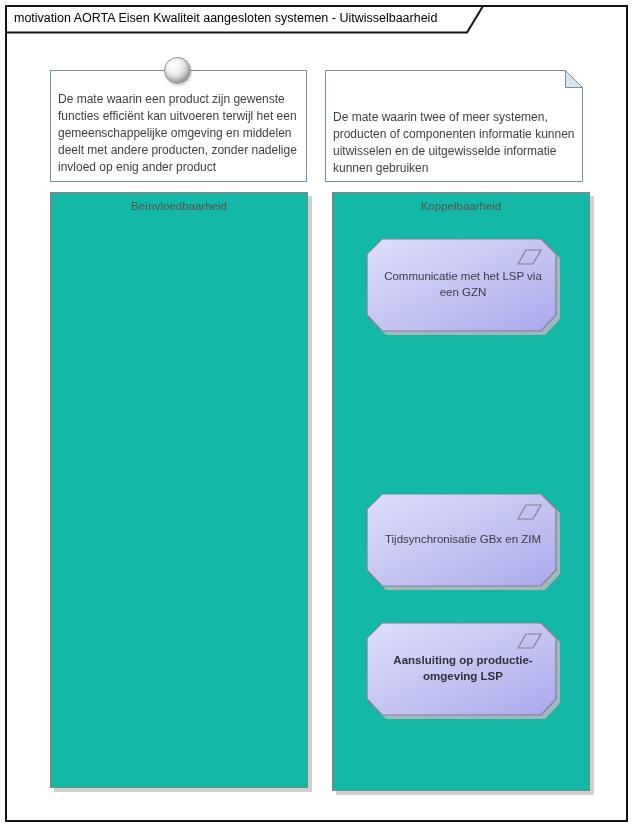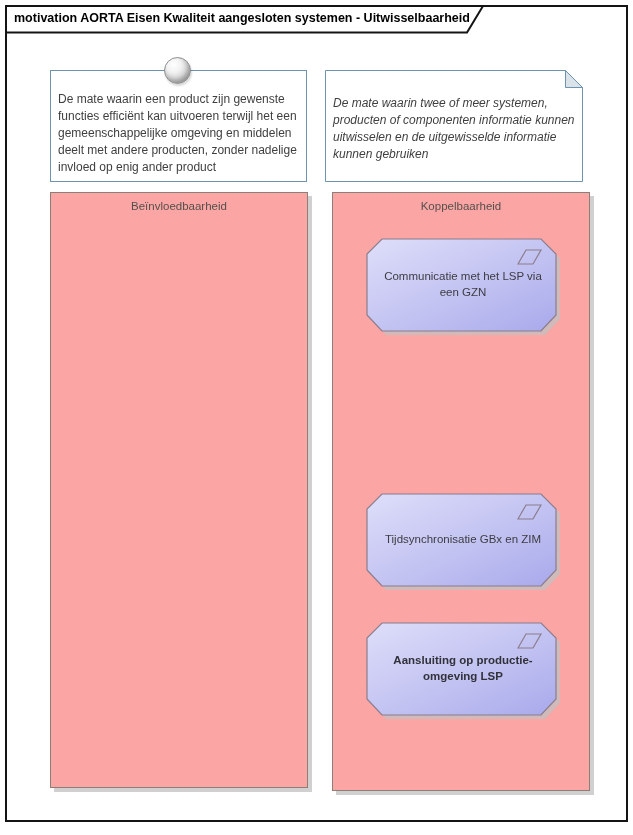--- a/index.html
+++ b/index.html
@@ -13,48 +13,48 @@
   .canvas { position: absolute; left: 0; top: 0; width: 633px; height: 835px; background: #fff; }
 
   .frame {
     position: absolute; left: 5px; top: 5px; width: 623px; height: 817px;
     border: 2px solid #141414; background: transparent;
   }
 
   .title-tab-svg { position: absolute; left: 5px; top: 5px; width: 482px; height: 29px; }
   .diagram-title {
     position: absolute; left: 14px; top: 11px; width: 460px;
-    font-size: 12.5px; font-weight: bold; color: #000;
+    font-size: 12.5px; font-weight: normal; color: #000;
     white-space: nowrap;
   }
 
   .note {
     position: absolute; width: 257px; height: 112px;
   }
   .note-left  { left: 50px; top: 70px; }
   .note-right { left: 325px; top: 70px; width: 258px; }
   .note svg { position: absolute; left: 0; top: 0; width: 100%; height: 100%; }
   .note-text {
     position: absolute; left: 8px; right: 5px; top: 21px;
     font-size: 12px; line-height: 17px; color: #3f3f3f;
   }
-  .note-right .note-text { top: 25px; font-style: italic; }
+  .note-right .note-text { top: 39px; }
 
   .sphere {
     position: absolute; left: 114px; top: -13px; width: 27px; height: 27px;
     border-radius: 50%;
     background: radial-gradient(circle at 35% 28%, #ffffff 0%, #f2f2f2 30%, #cfcfcf 62%, #a5a5a5 100%);
     border: 1px solid #8c8c8c;
     box-shadow: inset -2px -3px 4px rgba(0,0,0,0.22), 1px 2px 2px rgba(0,0,0,0.15);
     z-index: 3;
   }
 
   .group {
     position: absolute; width: 258px;
-    background: #fca5a5;
+    background: #14b8a6;
     border: 1px solid #8a8076;
     box-shadow: 4px 4px 0 rgba(120,120,120,0.35);
   }
   .group-left  { left: 50px;  top: 192px; height: 596px; }
   .group-right { left: 325px; top: 192px; height: 599px; margin-left: 7px; }
   .group-label {
     padding-top: 7px; text-align: center;
     font-size: 11.5px; color: #55504b;
   }
 

